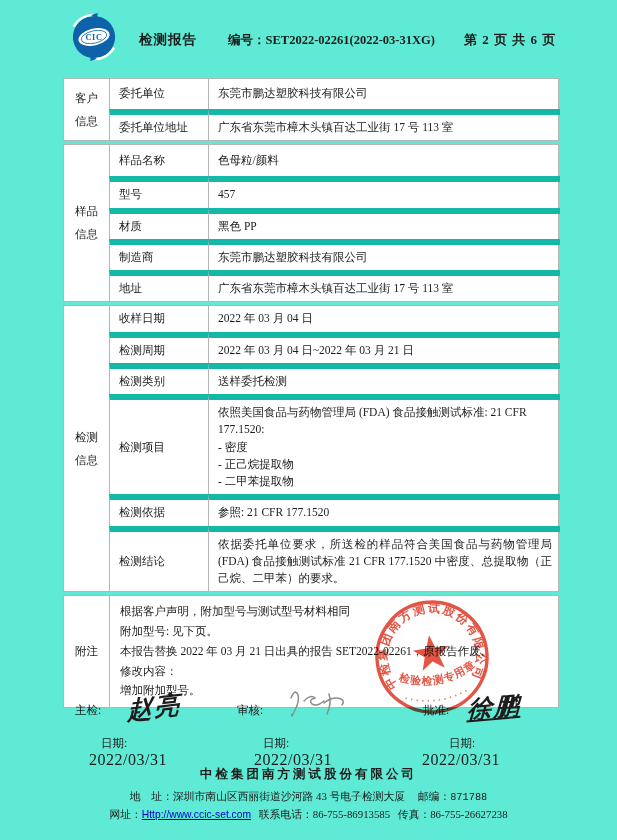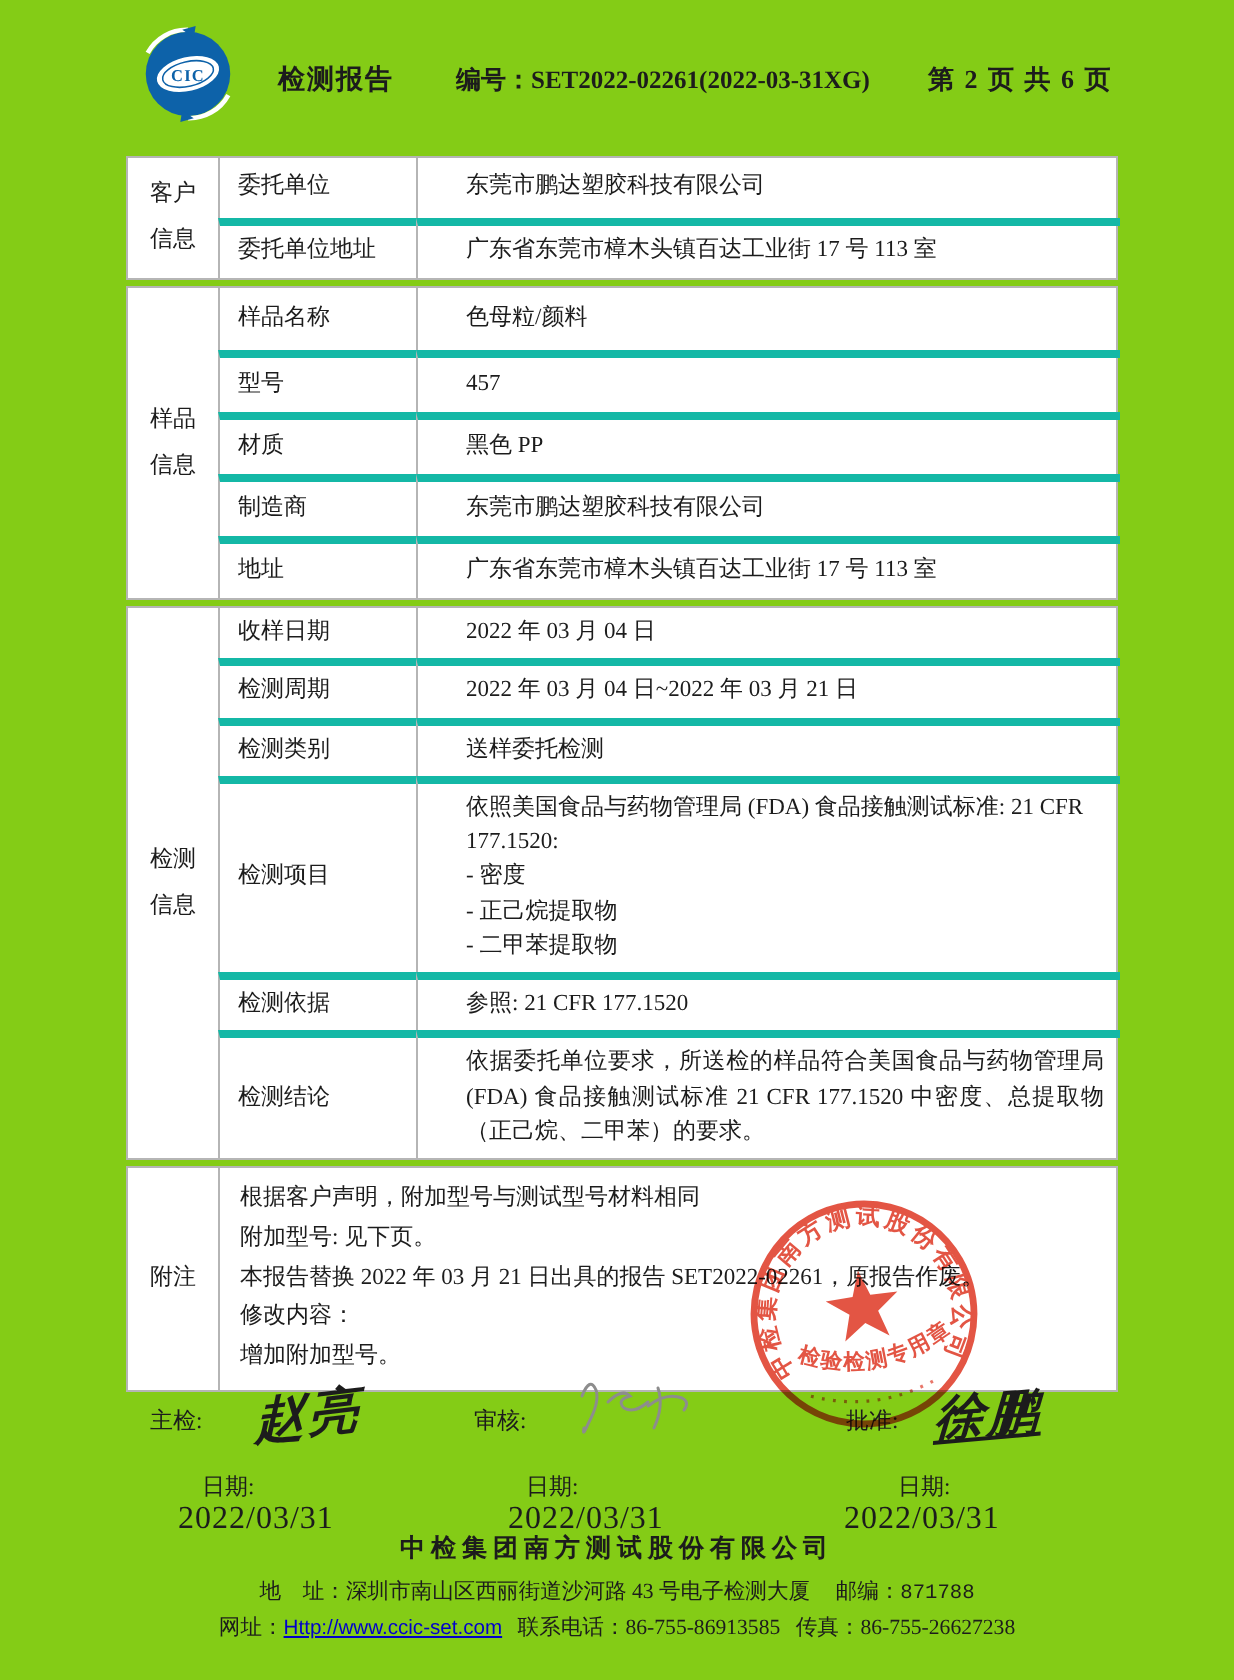--- a/index.html
+++ b/index.html
@@ -2,45 +2,45 @@
 <html><head>
 <meta charset="utf-8">
 <style>
   * { margin:0; padding:0; box-sizing:border-box; }
   html,body { background:#ffffff; }
   body {
     width:617px; height:840px; position:relative; overflow:hidden;
     font-family:"Liberation Serif","DejaVu Serif",serif;
     color:#1c1c1c;
   }
-  .page { position:relative; width:617px; height:840px; background:#84cc16; }
+  .page { position:relative; width:617px; height:840px; background:#5eead4; }
 
   
   .hdr-logo { position:absolute; left:64px; top:13px; width:60px; height:48px; }
   .hdr-title { position:absolute; left:139px; top:31px; font-size:13.5px; font-weight:bold; letter-spacing:1px; }
   .hdr-no { position:absolute; left:228px; top:32px; font-size:12.5px; font-weight:bold; }
   .hdr-page { position:absolute; left:464px; top:31px; font-size:13px; font-weight:bold; letter-spacing:1px; }
 
   
   .tablewrap { position:absolute; left:63px; top:78px; width:496px; }
   .sec { display:grid; border:1px solid #b5b5b5; margin-top:3px; background:#fff; }
   .sec.first { margin-top:0; }
   .sec3col { grid-template-columns:45px 99px 352px; }
   .sec2col { grid-template-columns:45px 451px; }
   .gcell {
     grid-column:1; display:flex; align-items:center; justify-content:center;
     text-align:center; white-space:pre-line; font-size:11.5px; line-height:2.0; padding:2px;
   }
   .lcell, .vcell {
-    border-left:1px solid #b5b5b5; border-top:4px solid #14b8a6;
+    border-left:1px solid #b5b5b5; border-top:6px solid #14b8a6;
     display:flex; align-items:center; font-size:11.5px; line-height:1.5;
     padding:4px 8px;
   }
   .lcell { padding-left:9px; }
-  .vcell { padding-left:24px; white-space:pre-line; }
+  .vcell { padding-left:9px; white-space:pre-line; }
   .nt { border-top:none; }
   .h30 { min-height:30px; } .h31 { min-height:31px; } .h25 { min-height:25px; }
   .just { text-align:justify; }
   .notes { border-left:1px solid #b5b5b5; font-size:11.5px; line-height:1.72;
     padding:6px 8px 6px 10px; white-space:pre-line; display:block; min-height:94px; }
 
   
   .sigarea { position:absolute; left:63px; top:678px; width:496px; }
   .sigrow { display:grid; grid-template-columns:165px 168px 163px; align-items:end; height:44px; }
   .sigcell { display:flex; align-items:flex-end; font-size:11.5px; }

